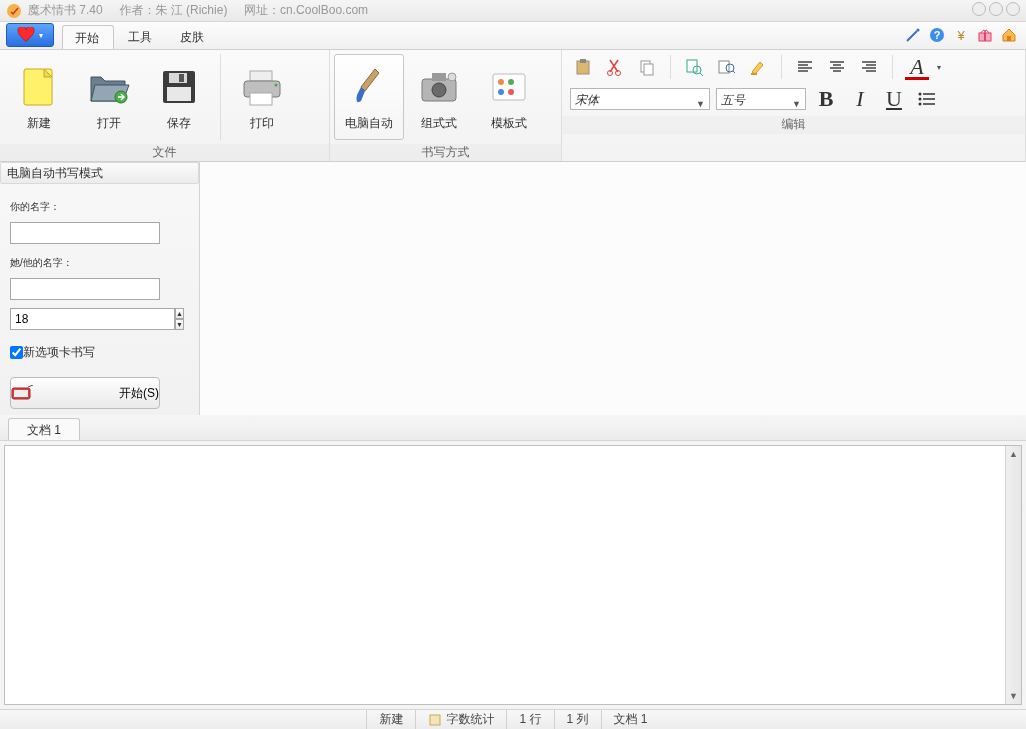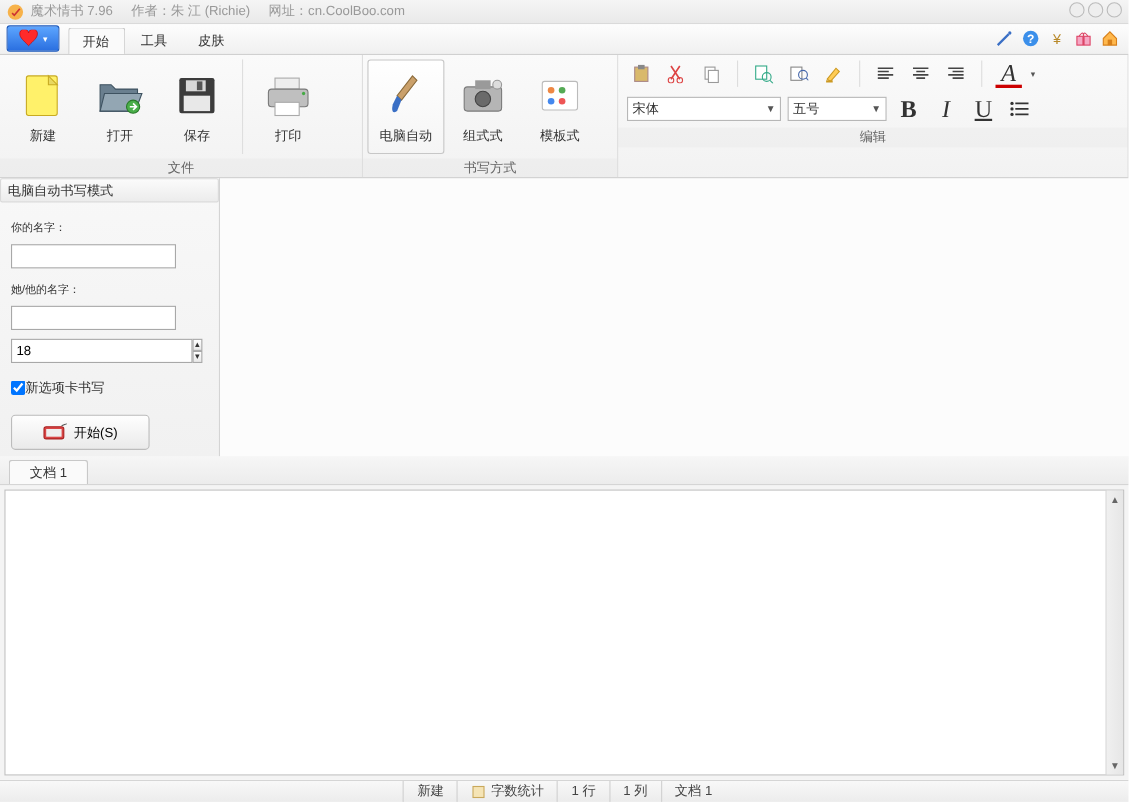--- a/index.html
+++ b/index.html
@@ -29,42 +29,42 @@
 .ribbon-group-body { flex:1; display:flex; align-items:flex-start; padding:4px; }
 .ribbon-group-label { height:18px; text-align:center; font-size:12px; color:#666; background:rgba(0,0,0,0.02); }
 .big-btn { width:70px; height:86px; display:flex; flex-direction:column; align-items:center; justify-content:center; border:1px solid transparent; border-radius:3px; cursor:default; }
 .big-btn.active { background:linear-gradient(#fff,#f5f5f5); border:1px solid #c7c7c7; }
 .big-btn .icon-wrap { width:48px; height:48px; display:flex; align-items:center; justify-content:center; }
 .big-btn .lbl { font-size:12px; margin-top:4px; }
 .edit-panel { display:flex; flex-direction:column; padding:4px 8px; gap:6px; }
 .edit-row { display:flex; align-items:center; gap:6px; }
 .tiny-btn { width:26px; height:24px; display:flex; align-items:center; justify-content:center; border:1px solid transparent; border-radius:2px; }
 .sep { width:1px; height:24px; background:#ddd; margin:0 4px; }
-.font-select { height:22px; border:1px solid #b7b7b7; background:#fff; font-size:12px; padding:0 4px; display:flex; align-items:center; justify-content:space-between; }
+.font-select { height:22px; border:1px solid #b7b7b7; background:#fff; font-size:12px; padding:0 4px; display:flex; align-items:flex-end; justify-content:space-between;font-style:italic; }
 .font-select.font { width:140px; }
 .font-select.size { width:90px; }
 .font-select .caret { font-size:9px; color:#555; }
 .biu { font-family:Georgia,serif; font-size:22px; font-weight:bold; width:28px; text-align:center; }
 .biu.i { font-style:italic; font-weight:normal;}
 .biu.u { text-decoration:underline; font-weight:normal;}
 .color-A { position:relative; font-family:Georgia,serif; font-size:22px; font-style:italic; width:28px; text-align:center; }
 .color-A .bar { position:absolute; left:2px; right:2px; bottom:0; height:3px; background:#c00; }
 
 
 .main { display:flex; height:calc(729px - 22px - 28px - 112px - 20px);flex-direction:column; }
 .sidebar { width:200px; background:linear-gradient(#f8f8f8,#f1f1f1); border-right:1px solid #d4d4d4; padding:6px 10px; display:flex; flex-direction:column; gap:8px; }
 .sidebar-title { height:22px; background:linear-gradient(#fbfbfb,#ececec); border:1px solid #d9d9d9; border-radius:2px; display:flex; align-items:center; padding:0 6px; font-size:12px; margin:-6px -10px 4px -10px; }
 .field-label { font-size:10px; margin-top:4px; }
 .text-input { height:22px; border:1px solid #a8a8a8; background:#fff; width:150px; }
 .spin-wrap { display:flex; width:150px; }
 .spin-input { flex:1; height:22px; border:1px solid #a8a8a8; background:#fff; padding:0 4px; font-size:12px; }
 .spin-btns { width:16px; display:flex; flex-direction:column; }
 .spin-btns div { flex:1; border:1px solid #a8a8a8; background:linear-gradient(#fff,#e8e8e8); font-size:7px; display:flex; align-items:center; justify-content:center; }
 .chk-row { display:flex; align-items:center; gap:0; margin-top:6px; font-size:12px;}
-.start-btn { width:126px; height:32px; margin-top:8px; border:1px solid #bcbcbc; border-radius:4px; background:linear-gradient(#fefefe,#eaeaea); display:flex; align-items:center; justify-content:center; gap:6px; font-size:12px; }
+.start-btn { width:150px; height:32px; margin-top:8px; border:1px solid #bcbcbc; border-radius:4px; background:linear-gradient(#fefefe,#eaeaea); display:flex; align-items:center; justify-content:space-between; gap:6px; font-size:12px; }
 
 .content { flex:1; display:flex; flex-direction:column; background:#f4f4f4; position:relative; }
 .doc-tabs { height:26px; display:flex; align-items:flex-end; padding:0 8px; background:linear-gradient(#f6f6f6,#ececec); border-bottom:1px solid #d5d5d5;}
 .doc-tab { padding:0 18px; height:22px; line-height:22px; font-size:12px; background:#fafafa; border:1px solid #c8c8c8; border-bottom:none; border-radius:3px 3px 0 0; }
 .editor-wrap { flex:1; margin:4px; border:1px solid #bfbfbf; background:#fff; position:relative; }
 .editor-wrap .vscroll { position:absolute; right:0; top:0; bottom:0; width:16px; background:linear-gradient(90deg,#f0f0f0,#e6e6e6); border-left:1px solid #d5d5d5; }
 .editor-wrap .vscroll .arrow { height:16px; display:flex; align-items:center; justify-content:center; font-size:9px; color:#666;}
 .editor-wrap .vscroll .track { position:absolute; top:16px; bottom:16px; left:0; right:0; }
 
 
@@ -80,21 +80,21 @@
 <body>
 
 <div class="titlebar">
   <span class="ico">
     <svg viewBox="0 0 16 16">
         <circle cx="8" cy="8" r="7" fill="#f7b24a"></circle>
         <path d="M5 9 L7 11 L12 5" stroke="#c33" stroke-width="1.5" fill="none"></path>
       </svg>
   </span>
   <span class="title-text">
-    <span>魔术情书 7.96</span>&nbsp;&nbsp;&nbsp;&nbsp;&nbsp;<span>作者：朱 江 (Richie)</span>&nbsp;&nbsp;&nbsp;&nbsp;&nbsp;<span>网址：cn.CoolBoo.com</span>
+    <span>魔术情书 7.40</span>&nbsp;&nbsp;&nbsp;&nbsp;&nbsp;<span>作者：朱 江 (Richie)</span>&nbsp;&nbsp;&nbsp;&nbsp;&nbsp;<span>网址：cn.CoolBoo.com</span>
   </span>
   <div class="win-controls">
     <span></span>
     <span></span>
     <span></span>
   </div>
 </div>
 
 <div class="menurow">
   <div class="heart-btn">

